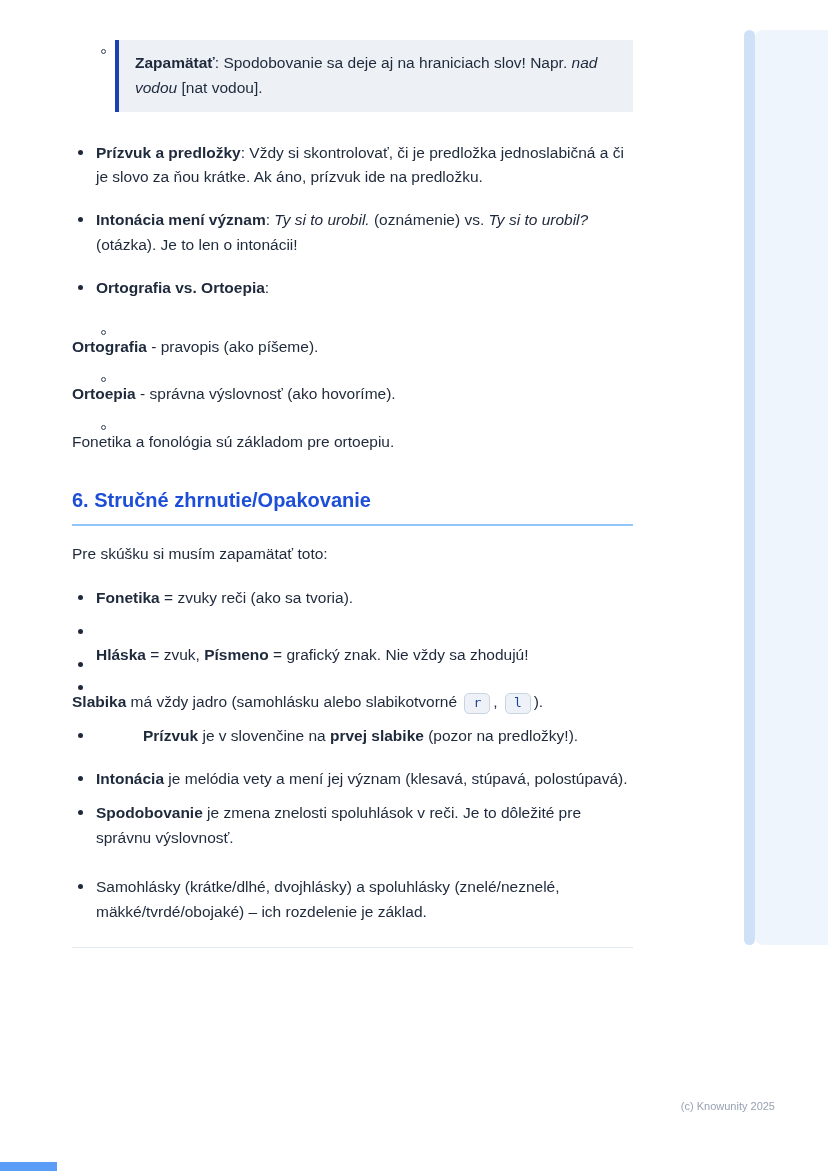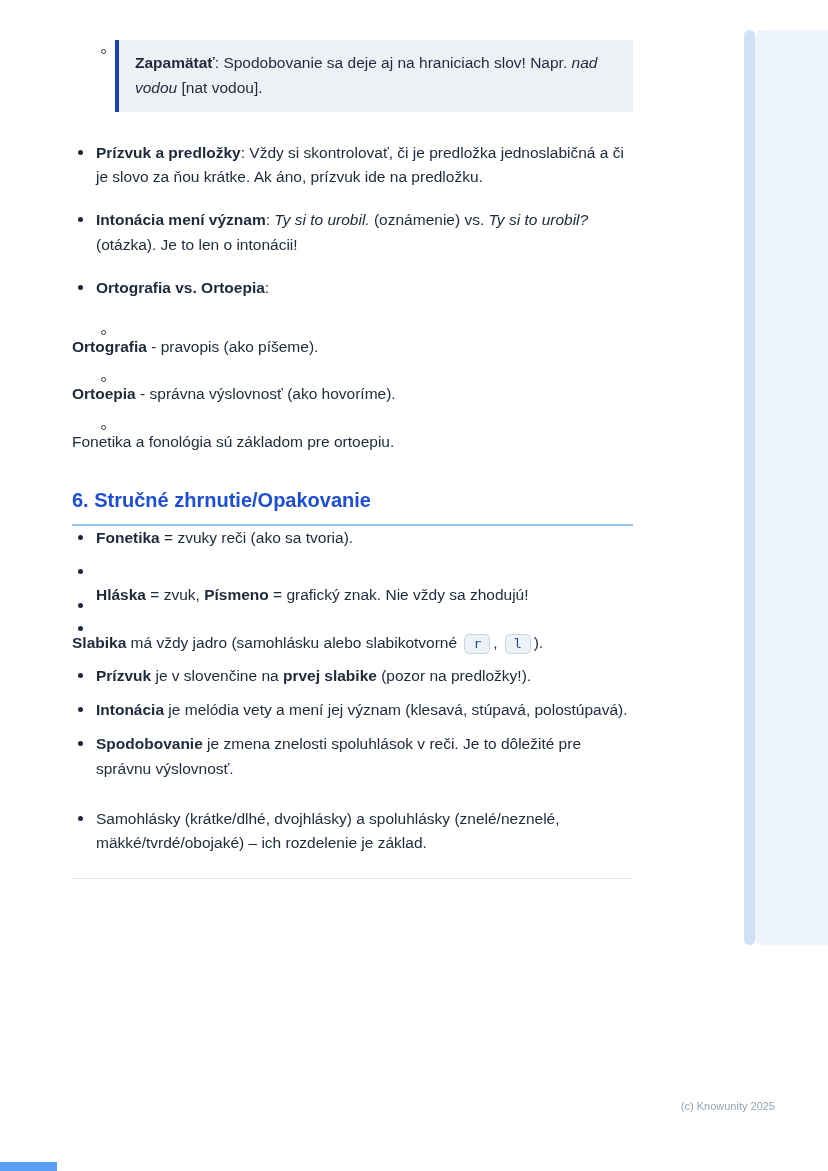--- a/index.html
+++ b/index.html
@@ -90,41 +90,42 @@
       <p><span class="seg-bold">Ortoepia</span><span class="seg-normal"> - správna výslovnosť (ako hovoríme).</span></p>
     </div>
 
     <div class="row sub">
       <span class="bullet open"></span>
       <p><span class="seg-normal">Fonetika a fonológia sú základom pre ortoepiu.</span></p>
     </div>
 
     <h2 class="section-heading">6. Stručné zhrnutie/Opakovanie</h2>
 
+    <p class="intro">Pre skúšku si musím zapamätať toto:</p>
 
     <div class="row top summary" style="margin-bottom:9px;">
       <span class="bullet disc"></span>
       <p><span class="seg-bold">Fonetika</span><span class="seg-normal"> = zvuky reči (ako sa tvoria).</span></p>
     </div>
 
     <div class="row top summary" style="margin-bottom:9px;">
       <span class="bullet disc"></span>
     </div>
 
     <div class="row top summary" style="margin-bottom:9px;align-items:flex-end;">
       <span class="bullet disc"></span>
       <p><span class="seg-bold">Hláska</span><span class="seg-normal"> = zvuk, </span><span class="seg-bold">Písmeno</span><span class="seg-normal"> = grafický znak. Nie vždy sa zhodujú!</span></p>
     </div>
 
     <div class="row top summary" style="margin-bottom:9px;flex-direction:column;">
       <span class="bullet disc"></span>
       <p><span class="seg-bold">Slabika</span><span class="seg-normal"> má vždy jadro (samohlásku alebo slabikotvorné </span><span class="seg-code">r</span><span class="seg-normal">, </span><span class="seg-code">l</span><span class="seg-normal">).</span></p>
     </div>
 
-    <div class="row top summary" style="margin-bottom:9px;">
+    <div class="row top summary" style="gap:47px;">
       <span class="bullet disc"></span>
       <p><span class="seg-bold">Prízvuk</span><span class="seg-normal"> je v slovenčine na </span><span class="seg-bold">prvej slabike</span><span class="seg-normal"> (pozor na predložky!).</span></p>
     </div>
 
     <div class="row top summary" style="margin-bottom:9px;">
       <span class="bullet disc"></span>
       <p><span class="seg-bold">Intonácia</span><span class="seg-normal"> je melódia vety a mení jej význam (klesavá, stúpavá, polostúpavá).</span></p>
     </div>
 
     <div class="row top summary" style="margin-bottom:25px;">

